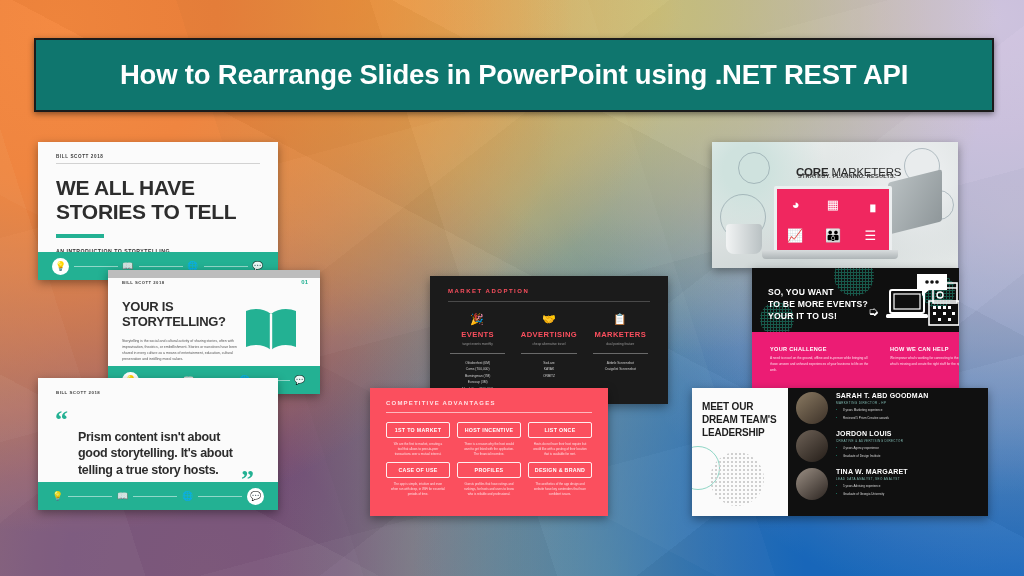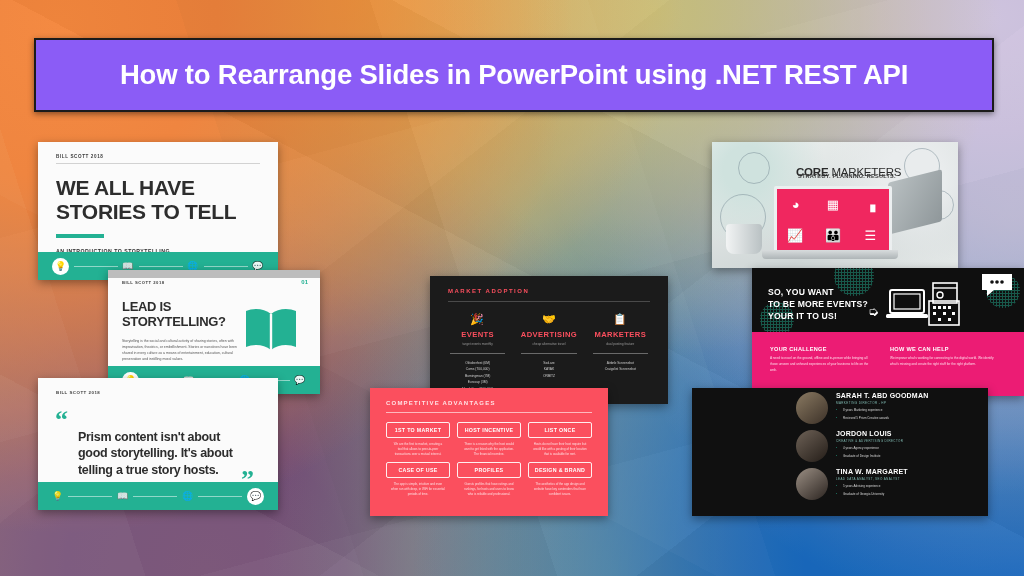--- a/index.html
+++ b/index.html
@@ -33,21 +33,21 @@
   }
   .bg .facets2{position:absolute;inset:0;opacity:.16;
     background:
       linear-gradient(72deg, rgba(255,255,255,.20) 0 12%, rgba(0,0,0,0) 12% 30%, rgba(0,0,0,.12) 30% 46%, rgba(255,255,255,.14) 46% 64%, rgba(0,0,0,0) 64% 100%),
       linear-gradient(-15deg, rgba(255,255,255,.12) 0 26%, rgba(0,0,0,.10) 26% 48%, rgba(255,255,255,.10) 48% 72%, rgba(0,0,0,.06) 72% 100%);
   }
 
   
   .title-banner{
     position:absolute;left:34px;top:38px;width:956px;height:70px;
-    background:#8b5cf6;border:2px solid #1b1b1b;
+    background:#0f766e;border:2px solid #1b1b1b;
     display:flex;align-items:center;justify-content:center;
     box-shadow:0 2px 6px rgba(0,0,0,.45);
   }
   .title-banner span{
     color:#fff;font-weight:bold;font-size:27.5px;letter-spacing:-.2px;
     white-space:nowrap;
   }
 
   
   .slide{position:absolute;box-shadow:0 3px 9px rgba(0,0,0,.38);overflow:hidden;background:#fff;}
@@ -117,21 +117,21 @@
   .s7 .mug{position:absolute;left:14px;bottom:14px;width:36px;height:30px;border-radius:4px 4px 8px 8px;background:linear-gradient(90deg,#f2f4f4,#b9c1c3);}
   .s7 .lapback{position:absolute;right:16px;top:34px;width:54px;height:52px;background:linear-gradient(120deg,#b9c0c2,#8f979a);transform:skewY(-14deg);border-radius:3px;}
   .s7 h1{position:absolute;left:84px;top:16px;font-size:11.5px;font-weight:bold;color:#2a2a2a;letter-spacing:-.2px;}
   .s7 h1 .lt{font-weight:normal;}
   .s7 .tag{position:absolute;left:86px;top:31px;font-size:5.6px;font-weight:bold;color:#3a3a3a;letter-spacing:.2px;}
   .s7 .screen{position:absolute;left:62px;top:44px;width:112px;height:62px;background:#f0275f;border:3px solid #eceff0;border-radius:2px;
     display:grid;grid-template-columns:repeat(3,1fr);grid-template-rows:repeat(2,1fr);place-items:center;}
   .s7 .screen span{color:#fff;font-size:13px;line-height:1;}
   .s7 .base{position:absolute;left:50px;top:108px;width:136px;height:9px;background:linear-gradient(180deg,#d8dcdd,#aeb5b7);border-radius:0 0 4px 4px;}
 
-  .s8{left:752px;top:268px;width:272px;height:128px;background:#0f0f0f;}
+  .s8{left:752px;top:268px;width:207px;height:128px;background:#0f0f0f;}
   .s8 .top{height:64px;position:relative;overflow:hidden;}
   .s8 .cir{position:absolute;border-radius:50%;background:radial-gradient(circle,rgba(35,177,147,.45) 1px,transparent 1.2px) 0 0/3px 3px;}
   .s8 h1{position:absolute;left:16px;top:12px;font-size:8.6px;line-height:1.42;font-weight:bold;color:#fff;letter-spacing:.2px;}
   .s8 .gl{position:absolute;color:#fff;}
   .s8 .pink{position:absolute;left:0;right:0;bottom:0;height:64px;background:#ec1c74;}
   .s8 .pc{position:absolute;top:14px;width:104px;}
   .s8 .pc.a{left:18px;} .s8 .pc.b{left:138px;}
   .s8 .ph{font-size:5.6px;font-weight:bold;color:#fff;letter-spacing:.3px;}
   .s8 .pb{font-size:3.2px;color:#ffd9e8;line-height:1.85;margin-top:4px;}
 
@@ -180,21 +180,21 @@
       <div class="ln"></div>
       <div class="ic">💬</div>
     </div>
   </div>
 
   <div class="slide s2">
     <div class="topbar"></div>
     <div class="hdr">BILL SCOTT 2018</div>
     <div class="num">01</div>
     <h1>
-      <span>LEAD IS</span><br>
+      <span>YOUR IS</span><br>
       <span>STORYTELLING?</span>
     </h1>
     <p>Storytelling is the social and cultural activity of sharing stories, often with improvisation, theatrics, or embellishment. Stories or narratives have been shared in every culture as a means of entertainment, education, cultural preservation and instilling moral values.</p>
     <div class="book">
       <svg width="58" height="48" viewBox="0 0 58 48" aria-hidden="true">
         <path d="M29 8C22 2 11 2 4 5v36c7-3 18-3 25 3z" fill="#23b193"></path>
         <path d="M29 8c7-6 18-6 25-3v36c-7-3-18-3-25 3z" fill="#23b193"></path>
         <path d="M29 8v36" stroke="#fbfbfb" stroke-width="2.4"></path>
       </svg>
     </div>
@@ -387,20 +387,29 @@
         <div class="pb">A need to excel on the ground, offline and in-person while bringing all those unseen and unheard experiences of your business to life on the web.</div>
       </div>
       <div class="pc b">
         <div class="ph">HOW WE CAN HELP</div>
         <div class="pb">We improve what's working for connecting to the digital world. We identify what's missing and create the right stuff for the right platform.</div>
       </div>
     </div>
   </div>
 
   <div class="slide s9">
+    <div class="left">
+      <h1>
+        <span>MEET OUR</span><br>
+        <span>DREAM TEAM'S</span><br>
+        <span>LEADERSHIP</span>
+      </h1>
+      <div class="ring" style="left:-16px;top:58px;width:42px;height:42px;border:1px solid #8fd6c6;"></div>
+      <div class="ring" style="left:18px;top:64px;width:54px;height:54px;background:radial-gradient(circle,#cfcfcf 1px,transparent 1.3px) 0 0/4px 4px;"></div>
+    </div>
     <div class="rows">
       <div class="row">
         <div class="av" style="background:linear-gradient(140deg,#8a7a62,#3c3128);"></div>
         <div>
           <div class="nm">SARAH T. ABD GOODMAN</div>
           <div class="rl">MARKETING DIRECTOR - HP</div>
           <div class="bul"><b>•</b><span>8 years Marketing experience</span></div>
           <div class="bul"><b>•</b><span>Recieved 5 Prism Creative awards</span></div>
         </div>
       </div>

